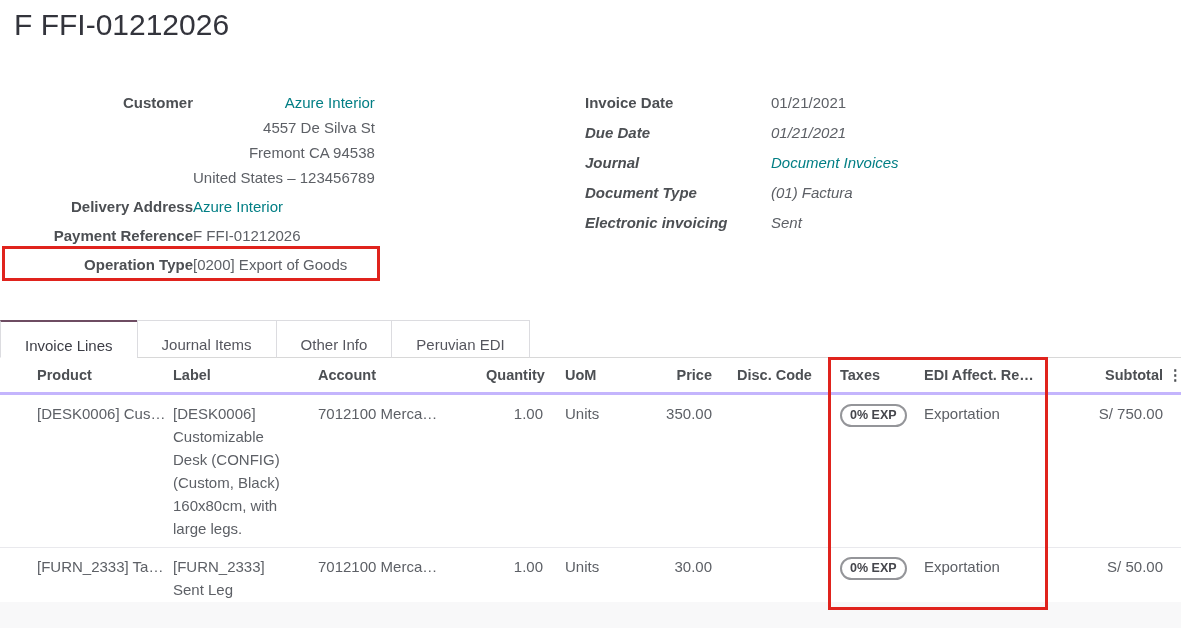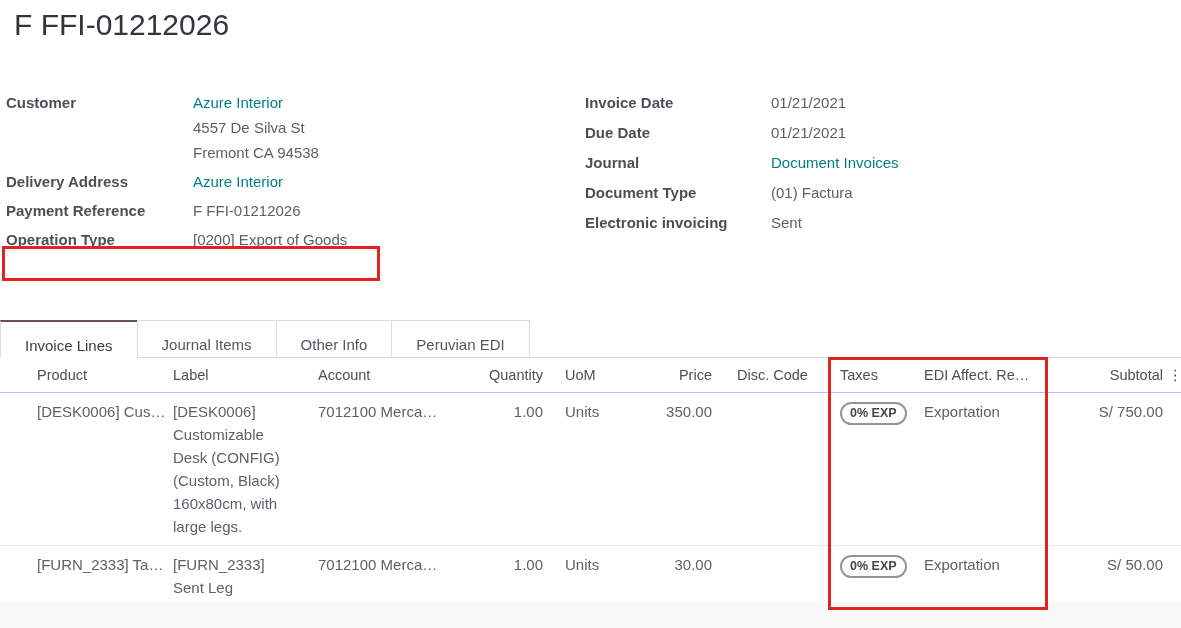--- a/index.html
+++ b/index.html
@@ -15,25 +15,25 @@
   }
   .page-title {
     position: absolute;
     left: 14px;
     top: 8px;
     font-size: 30px;
     font-weight: 400;
     color: #33343c;
   }
   
-  .fields-left  { position: absolute; left: 6px;   top: 90px; width: 565px; }
+  .fields-left  { position: absolute; left: 6px;   top: 90px; width: 565px; text-align: right; }
   .fields-right { position: absolute; left: 585px; top: 90px; width: 560px; }
   .frow { display: flex; }
   .frow + .frow { margin-top: 4px; }
-  .fields-right .frow + .frow { margin-top: 5px; }
+  .fields-right .frow + .frow { margin-top: 5px; font-style: italic; }
   .flabel {
     flex: 0 0 187px;
     font-weight: 700;
     font-size: 15px;
     line-height: 25px;
     color: #4c4f53;
   }
   .fields-right .flabel { flex: 0 0 186px; }
   .fvalue { font-size: 15px; line-height: 25px; color: #5d6066; }
   .link { color: #017e84; cursor: pointer; }
@@ -66,25 +66,25 @@
   
   .lines-table {
     position: absolute;
     left: 0; top: 358px;
     width: 1181px;
     border-collapse: collapse;
     table-layout: fixed;
   }
   .lines-table th {
     font-size: 14.5px;
-    font-weight: 400;
+    font-weight: 700;
     color: #4c4f53;
     text-align: left;
     padding: 9px 3px;
-    border-bottom: 1px solid #c4b5fd;
+    border-bottom: 3px solid #c4b5fd;
     white-space: nowrap;
     overflow: hidden;
   }
   .lines-table td {
     font-size: 15px;
     color: #5d6066;
     vertical-align: top;
     padding: 7px 3px;
     line-height: 23px;
     overflow: hidden;
@@ -139,20 +139,21 @@
 
   <div class="page-title">F FFI-01212026</div>
 
   <div class="fields-left">
     <div class="frow">
       <div class="flabel">Customer</div>
       <div class="fvalue">
         <div class="link">Azure Interior</div>
         <div>4557 De Silva St</div>
         <div>Fremont CA 94538</div>
+        <div>United States – 123456789</div>
       </div>
     </div>
     <div class="frow">
       <div class="flabel">Delivery Address</div>
       <div class="fvalue link">Azure Interior</div>
     </div>
     <div class="frow">
       <div class="flabel">Payment Reference</div>
       <div class="fvalue">F FFI-01212026</div>
     </div>

